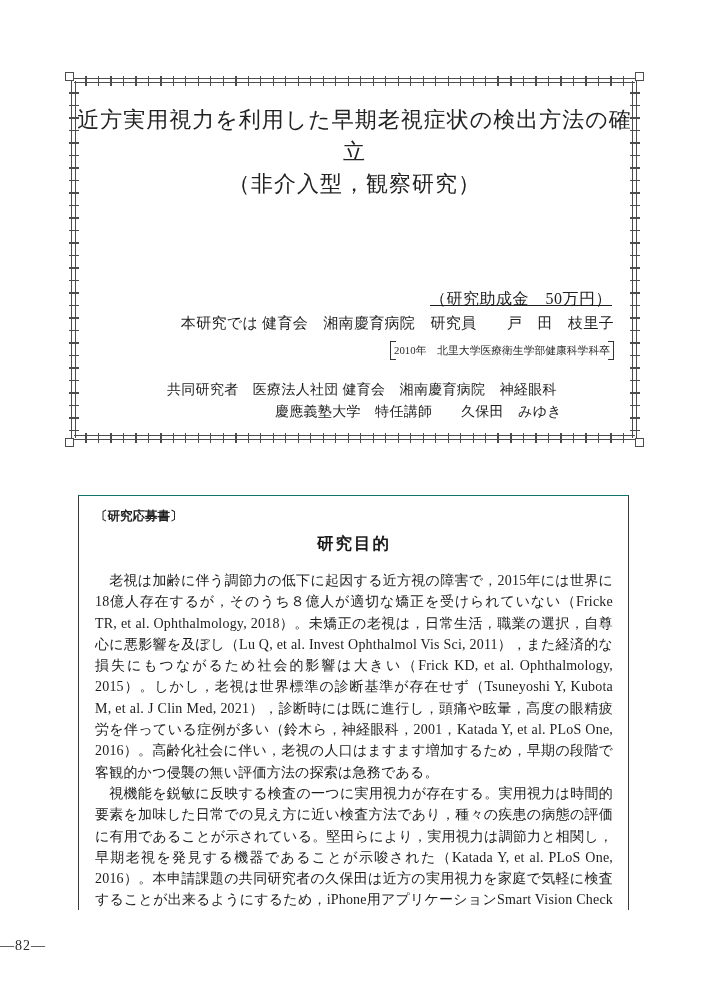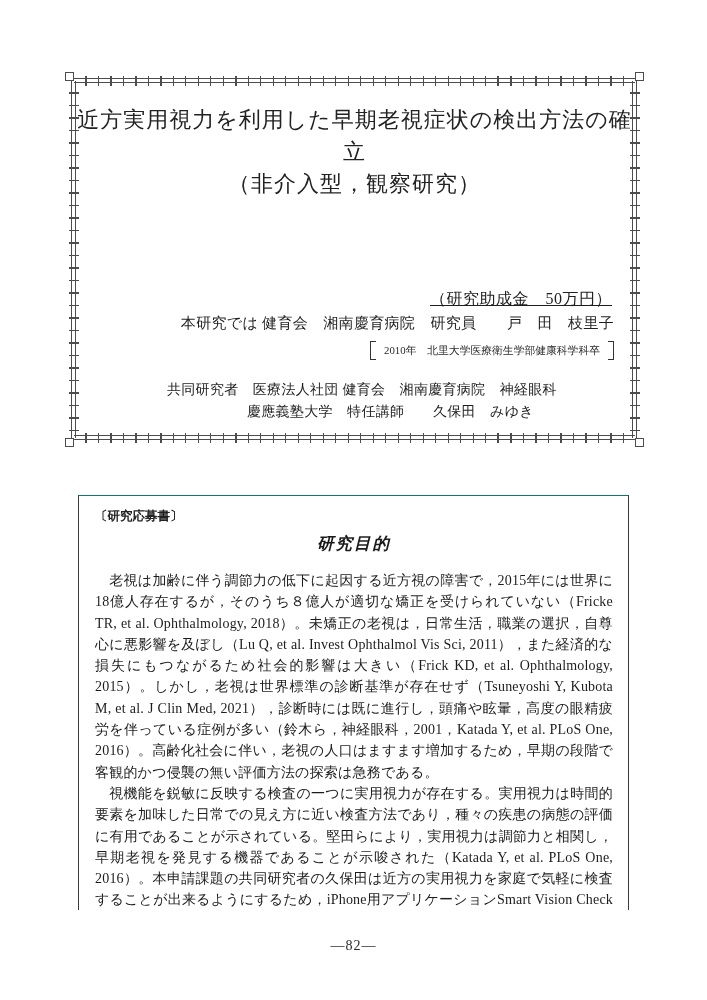--- a/index.html
+++ b/index.html
@@ -31,41 +31,41 @@
   .corner.tl{left:-4px;top:-4px;}
   .corner.tr{right:-4px;top:-4px;}
   .corner.bl{left:-4px;bottom:-4px;}
   .corner.br{right:-4px;bottom:-4px;}
 
   .main-title{position:absolute;top:28px;left:0;right:0;text-align:center;
     font-size:22px;line-height:32px;letter-spacing:1px;font-weight:500;color:#222;}
   .grant-line{position:absolute;top:213px;right:28px;font-size:16px;letter-spacing:.5px;text-decoration:underline;}
   .researcher-line{position:absolute;top:238px;right:26px;font-size:15px;letter-spacing:.3px;}
   .education{position:absolute;top:265px;right:26px;}
-  .edu-bracket{position:relative;padding:2px 14px;font-size:10.8px;line-height:15px;color:#2a2a2a;}
+  .edu-bracket{position:relative;padding:2px 4px;font-size:10.8px;line-height:15px;color:#2a2a2a;}
   .edu-bracket::before{content:"";position:absolute;left:0;top:0;bottom:0;width:5px;
     border:1px solid #333;border-right:none;}
   .edu-bracket::after{content:"";position:absolute;right:0;top:0;bottom:0;width:5px;
     border:1px solid #333;border-left:none;}
   .collab{position:absolute;top:303px;left:98px;font-size:14px;line-height:22px;letter-spacing:.3px;}
-  .collab-line2{margin-left:80px;}
+  .collab-line2{margin-left:108px;}
 
   
   .app-box{position:absolute;left:78px;top:495px;width:551px;height:415px;
     border-top:1px solid #0f766e;border-left:1px solid #3a3a3a;border-right:1px solid #3a3a3a;
     box-sizing:border-box;padding:12px 15px 0 16px;overflow:hidden;}
   .app-label{font-family:"Liberation Sans","DejaVu Sans",sans-serif;font-weight:700;
     font-size:12.5px;color:#222;}
-  .section-title{text-align:center;font-weight:700;font-style:italic;font-size:16.5px;
+  .section-title{text-align:center;font-weight:700;font-size:16.5px;
     letter-spacing:2px;margin-top:8px;color:#1a1a1a;}
   .body-text{margin-top:15px;font-size:14px;line-height:21.3px;text-align:justify;
     color:#1c1c1c;letter-spacing:.2px;}
   .body-text p{margin:0;}
 
-  .page-number{position:absolute;top:938px;left:0;right:0;text-align:center;
+  .page-number{position:absolute;top:938px;left:0;right:0;
     font-size:14px;letter-spacing:1px;color:#2a2a2a;}
 </style>
 </head>
 <body>
 
 <div class="page">
 
   <div class="ornate-box">
     <div class="edge edge-h top"></div>
     <div class="edge edge-h bottom"></div>

